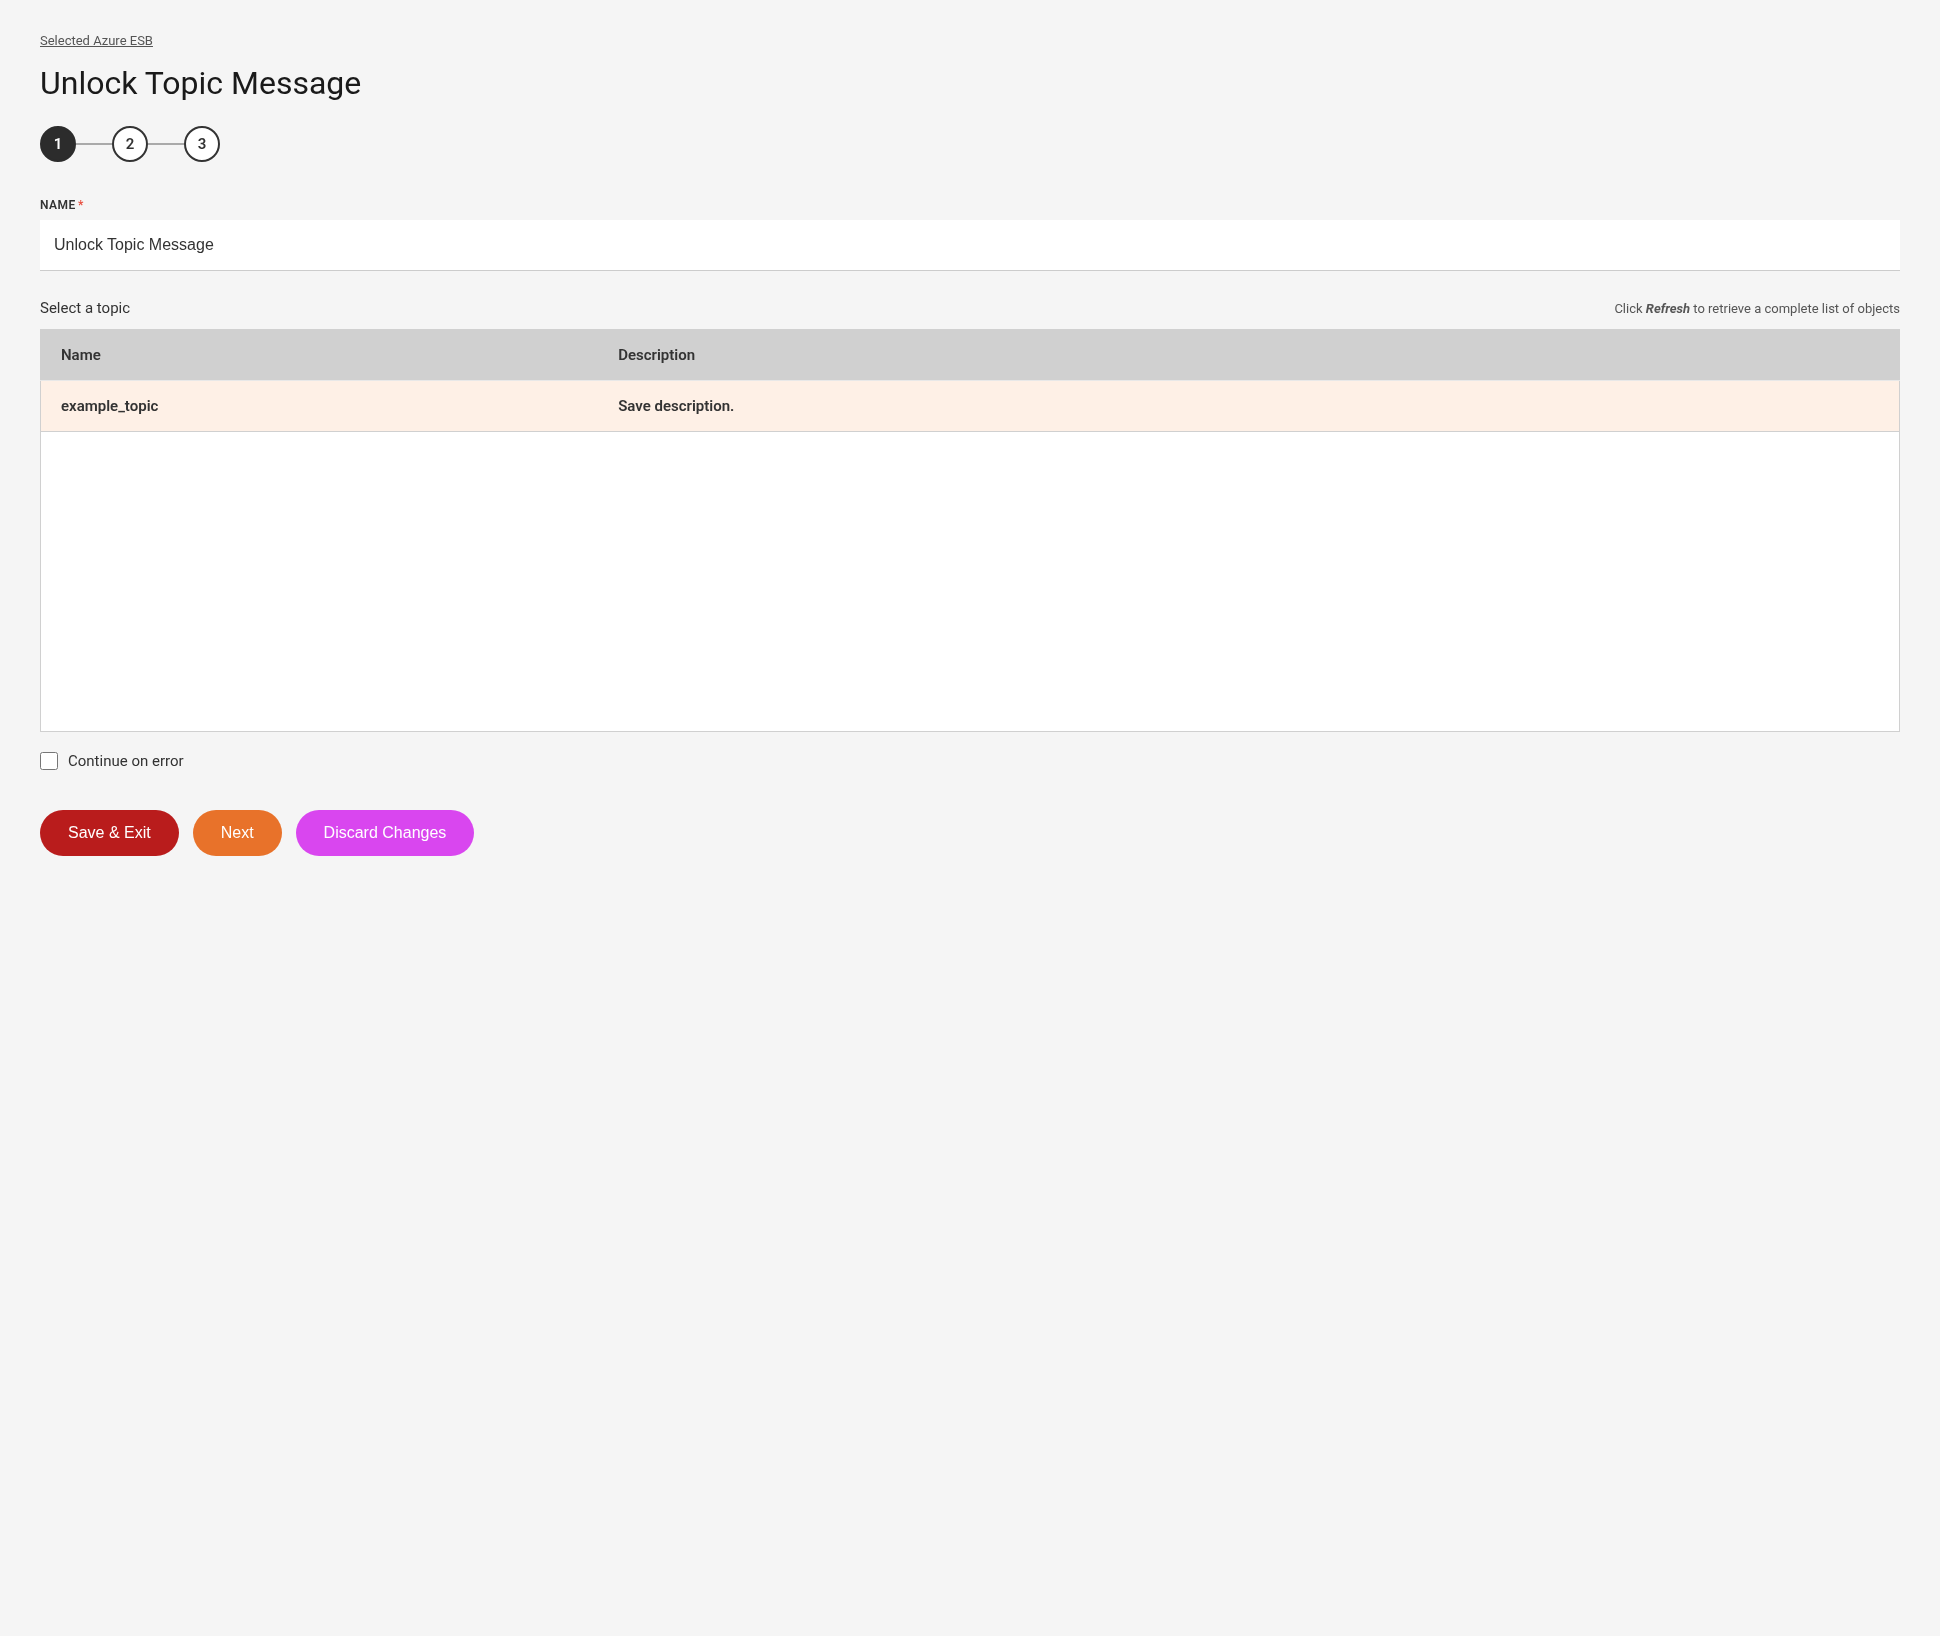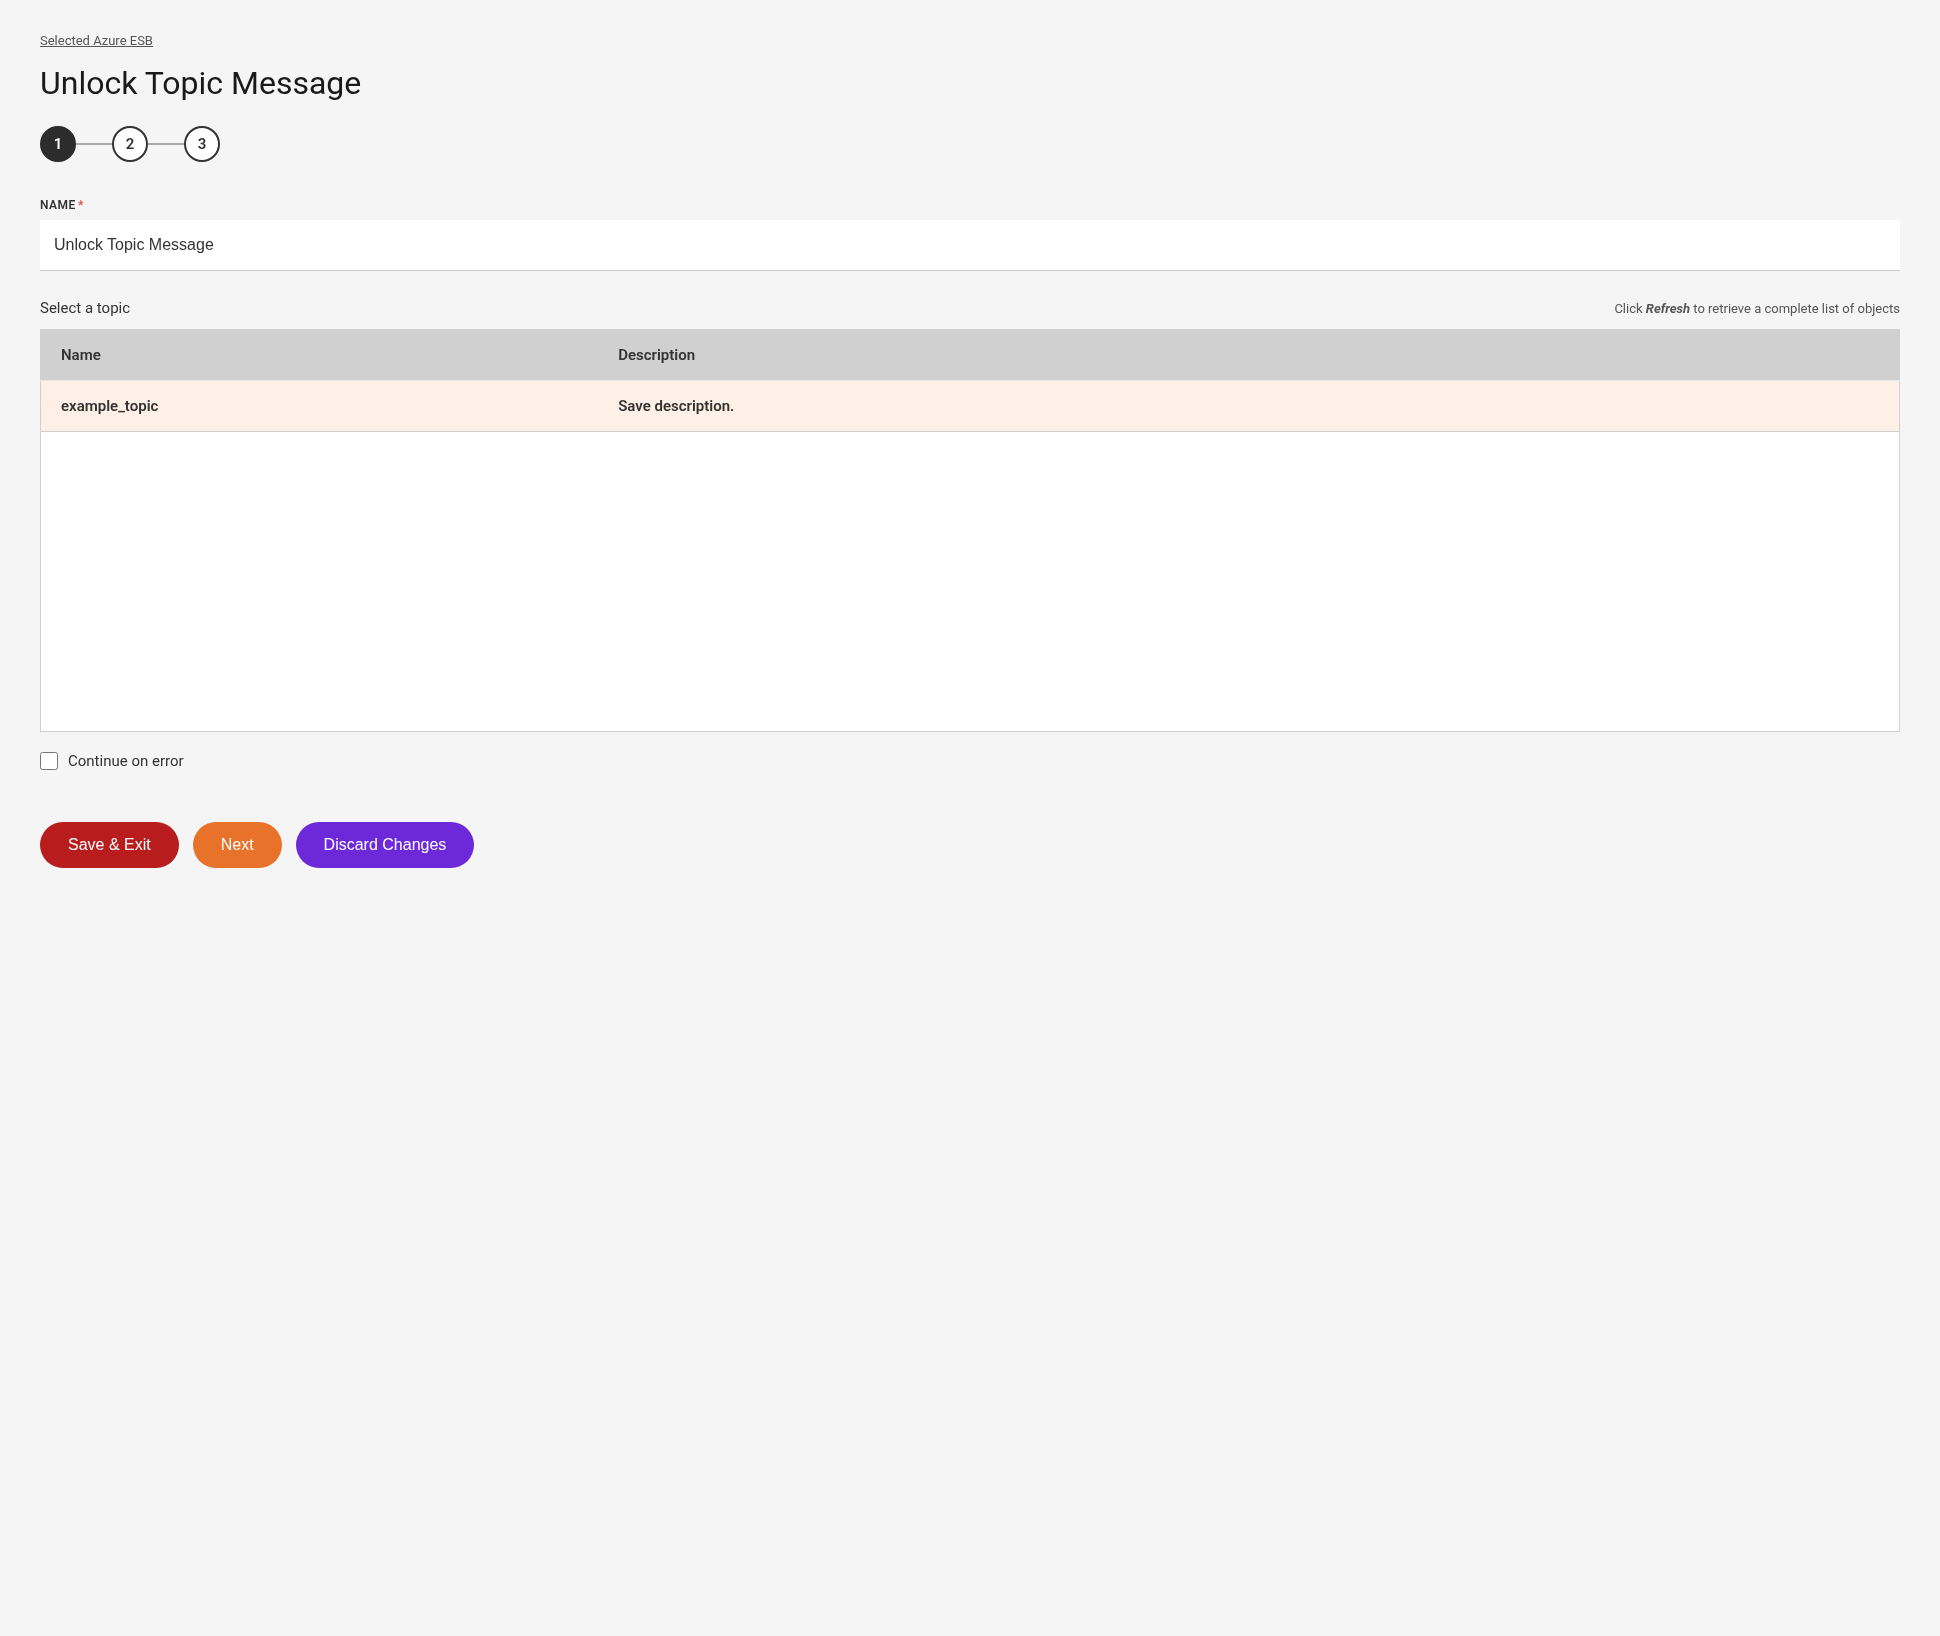--- a/index.html
+++ b/index.html
@@ -228,21 +228,21 @@
       height: 300px;
       background: white;
       border: 1px solid #d0d0d0;
       border-top: none;
     }
 
     .continue-error-row {
       display: flex;
       align-items: center;
       gap: 10px;
-      margin-bottom: 52px;
+      margin-bottom: 40px;
       margin-top: 20px;
     }
 
     .checkbox {
       width: 18px;
       height: 18px;
       border: 1px solid #aaa;
       background: white;
       cursor: pointer;
       flex-shrink: 0;
@@ -273,21 +273,21 @@
       background: #b91c1c;
       color: white;
     }
 
     .btn-next {
       background: #e8722a;
       color: white;
     }
 
     .btn-discard {
-      background: #6d28d9;
+      background: #d946ef;
       color: white;
       text-align: right;
     }
   </style>
 </head>
 <body>
 
 
 
 

